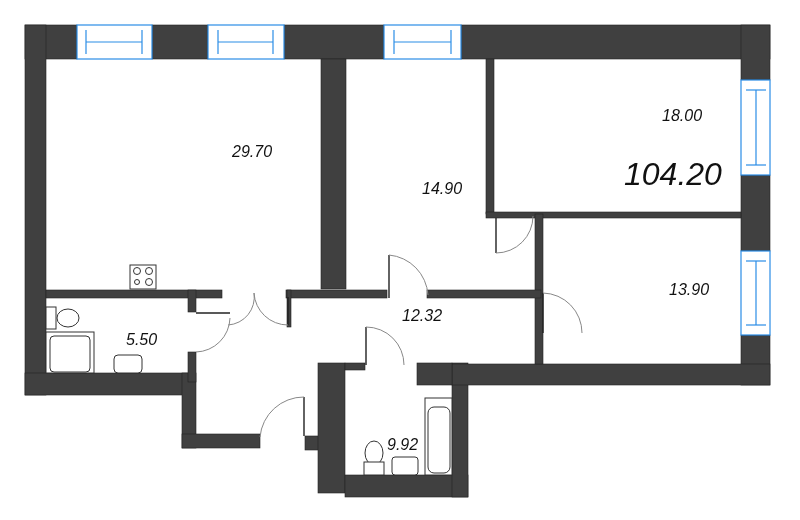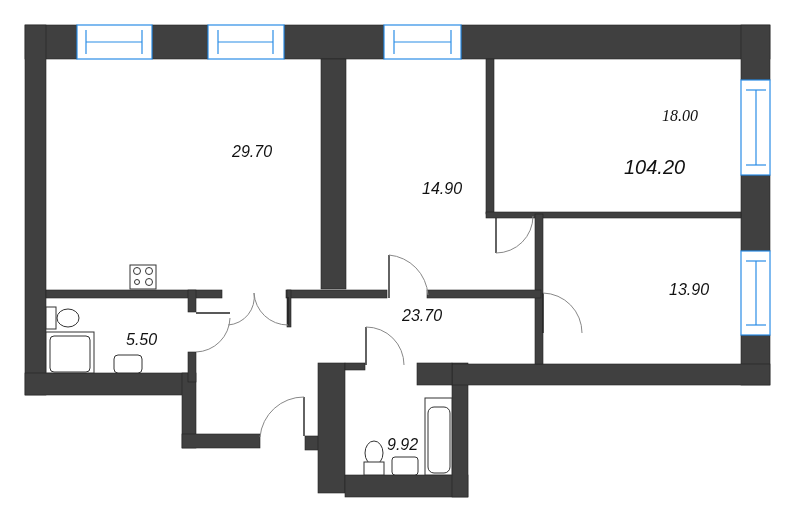--- a/index.html
+++ b/index.html
@@ -5,21 +5,21 @@
   html,body{margin:0;padding:0;background:#ffffff;}
   body{width:800px;height:520px;overflow:hidden;font-family:"Liberation Sans",sans-serif;}
   #plan{position:absolute;left:0;top:0;width:800px;height:520px;}
   .wall{fill:#404040;stroke:#222;stroke-width:0.6;}
   .win{fill:#ffffff;stroke:#2a8de6;stroke-width:1.2;}
   .winline{stroke:#2a8de6;stroke-width:1.2;fill:none;}
   .door{fill:none;stroke:#888;stroke-width:1;}
   .leaf{stroke:#222;stroke-width:1.4;}
   .fix{fill:#fff;stroke:#333;stroke-width:1;}
   .label{position:absolute;font-style:italic;color:#111;font-size:16px;white-space:nowrap;}
-  .total{font-size:20px;text-align:right;}
+  .total{font-size:32px;text-align:right;}
 </style>
 </head>
 <body>
 
 <svg id="plan" viewBox="0 0 800 520" xmlns="http://www.w3.org/2000/svg">
 
   <g>
     <rect class="wall" x="25" y="25" width="52" height="34"></rect>
     <rect class="wall" x="152" y="25" width="56" height="34"></rect>
     <rect class="wall" x="284" y="25" width="100" height="34"></rect>
@@ -106,18 +106,18 @@
     <rect class="fix" x="425" y="398" width="27" height="77"></rect>
     <rect class="fix" x="428" y="407" width="22" height="66" rx="6"></rect>
     <rect class="fix" x="392" y="457" width="26" height="18" rx="3"></rect>
     <ellipse class="fix" cx="374" cy="453" rx="9" ry="12"></ellipse>
     <rect class="fix" x="364" y="462" width="20" height="13"></rect>
   </g>
 </svg>
 
 <div class="label" style="left:232px;top:119px;margin-top:24px;">29.70</div>
 <div class="label" style="left:422px;top:180px;">14.90</div>
-<div class="label" style="left:662px;top:107px;font-family:Liberation Serif, serif;">18.00</div>
+<div class="label" style="left:662px;top:107px;">18.00</div>
 <div class="label total" style="left:624px;top:156px;">104.20</div>
 <div class="label" style="left:669px;top:281px;">13.90</div>
-<div class="label" style="left:402px;top:307px;">23.70</div>
+<div class="label" style="left:402px;top:307px;">12.32</div>
 <div class="label" style="left:126px;top:331px;">5.50</div>
 <div class="label" style="left:387px;top:436px;">9.92</div>
 
 </body></html>

